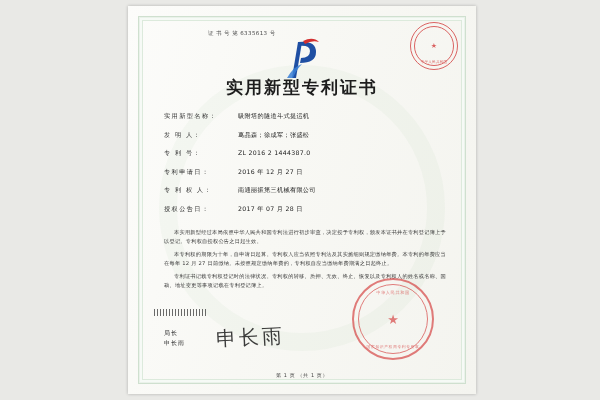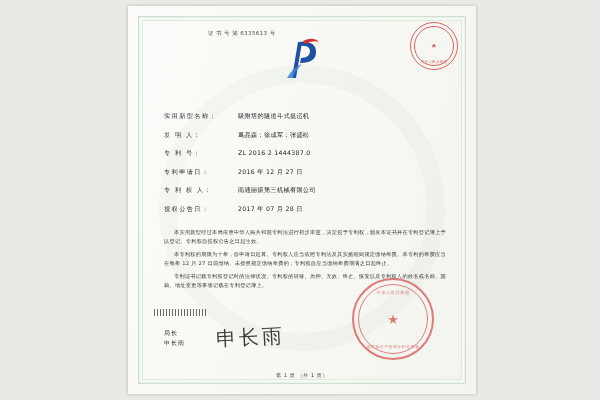--- a/index.html
+++ b/index.html
@@ -273,20 +273,21 @@
 
     <div class="emblem">
       <svg width="60" height="44" viewBox="0 0 60 44" xmlns="http://www.w3.org/2000/svg">
         <path d="M20 42 L26 6 L30 6 L24 42 Z" fill="#1f4fa3"></path>
         <path d="M26 6 Q44 4 44 16 Q44 27 28 27 L29 22 Q38 22 38 15 Q38 9 27 10 Z" fill="#1f4fa3"></path>
         <path d="M31 5 Q41 0 47 6 Q40 4 33 8 Z" fill="#d23030"></path>
         <path d="M15 42 Q22 30 30 28 Q24 34 21 42 Z" fill="#3a7fd5" opacity="0.85"></path>
       </svg>
     </div>
 
+    <div class="title">实用新型专利证书</div>
 
     <div class="fields">
       <div class="field-row">
         <div class="field-label">实用新型名称：</div>
         <div class="field-value">吸附塔的隧道斗式提运机</div>
       </div>
       <div class="field-row">
         <div class="field-label">发 明 人：</div>
         <div class="field-value">葛品森；徐成军；张盛松</div>
       </div>

